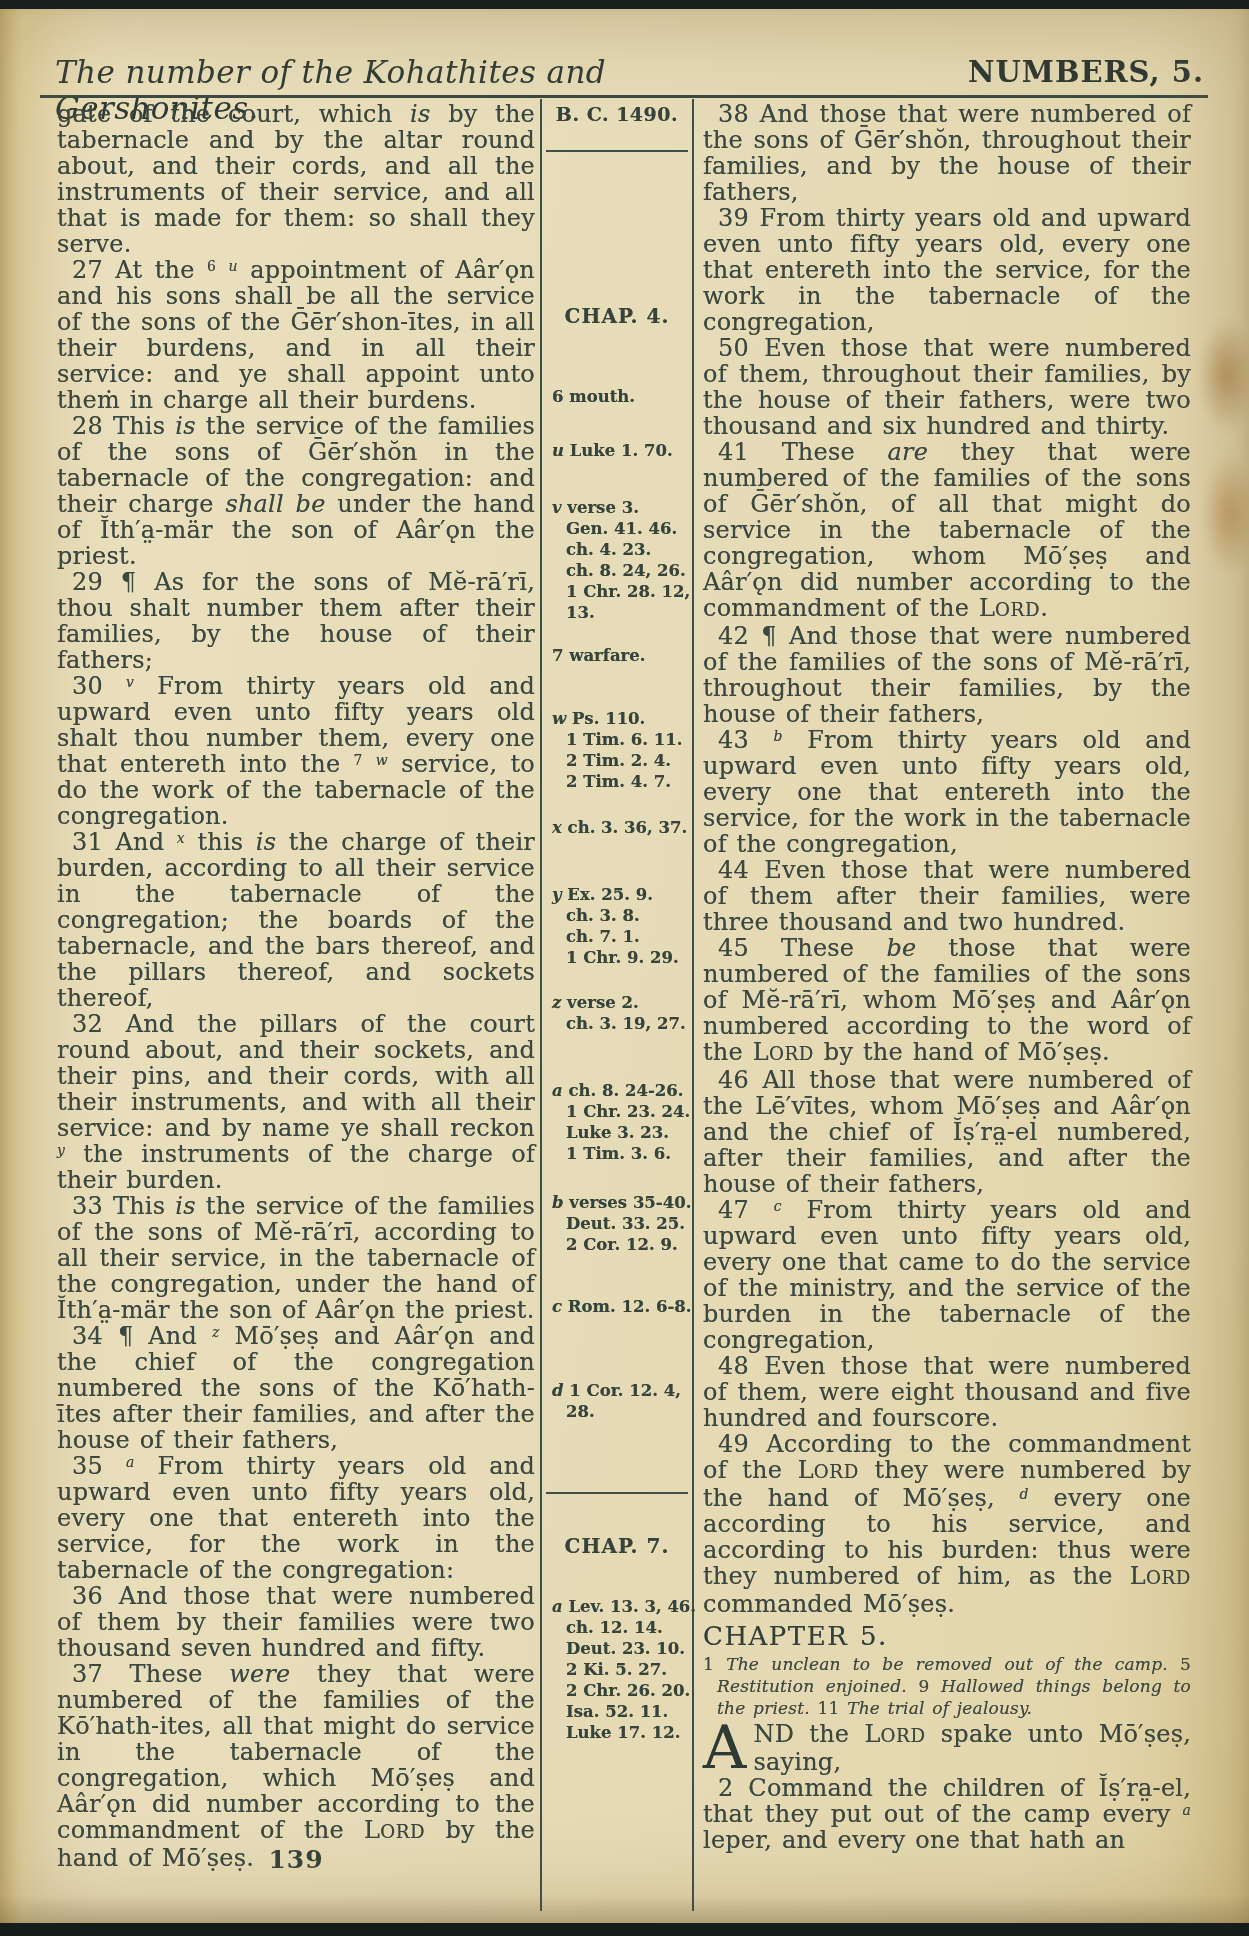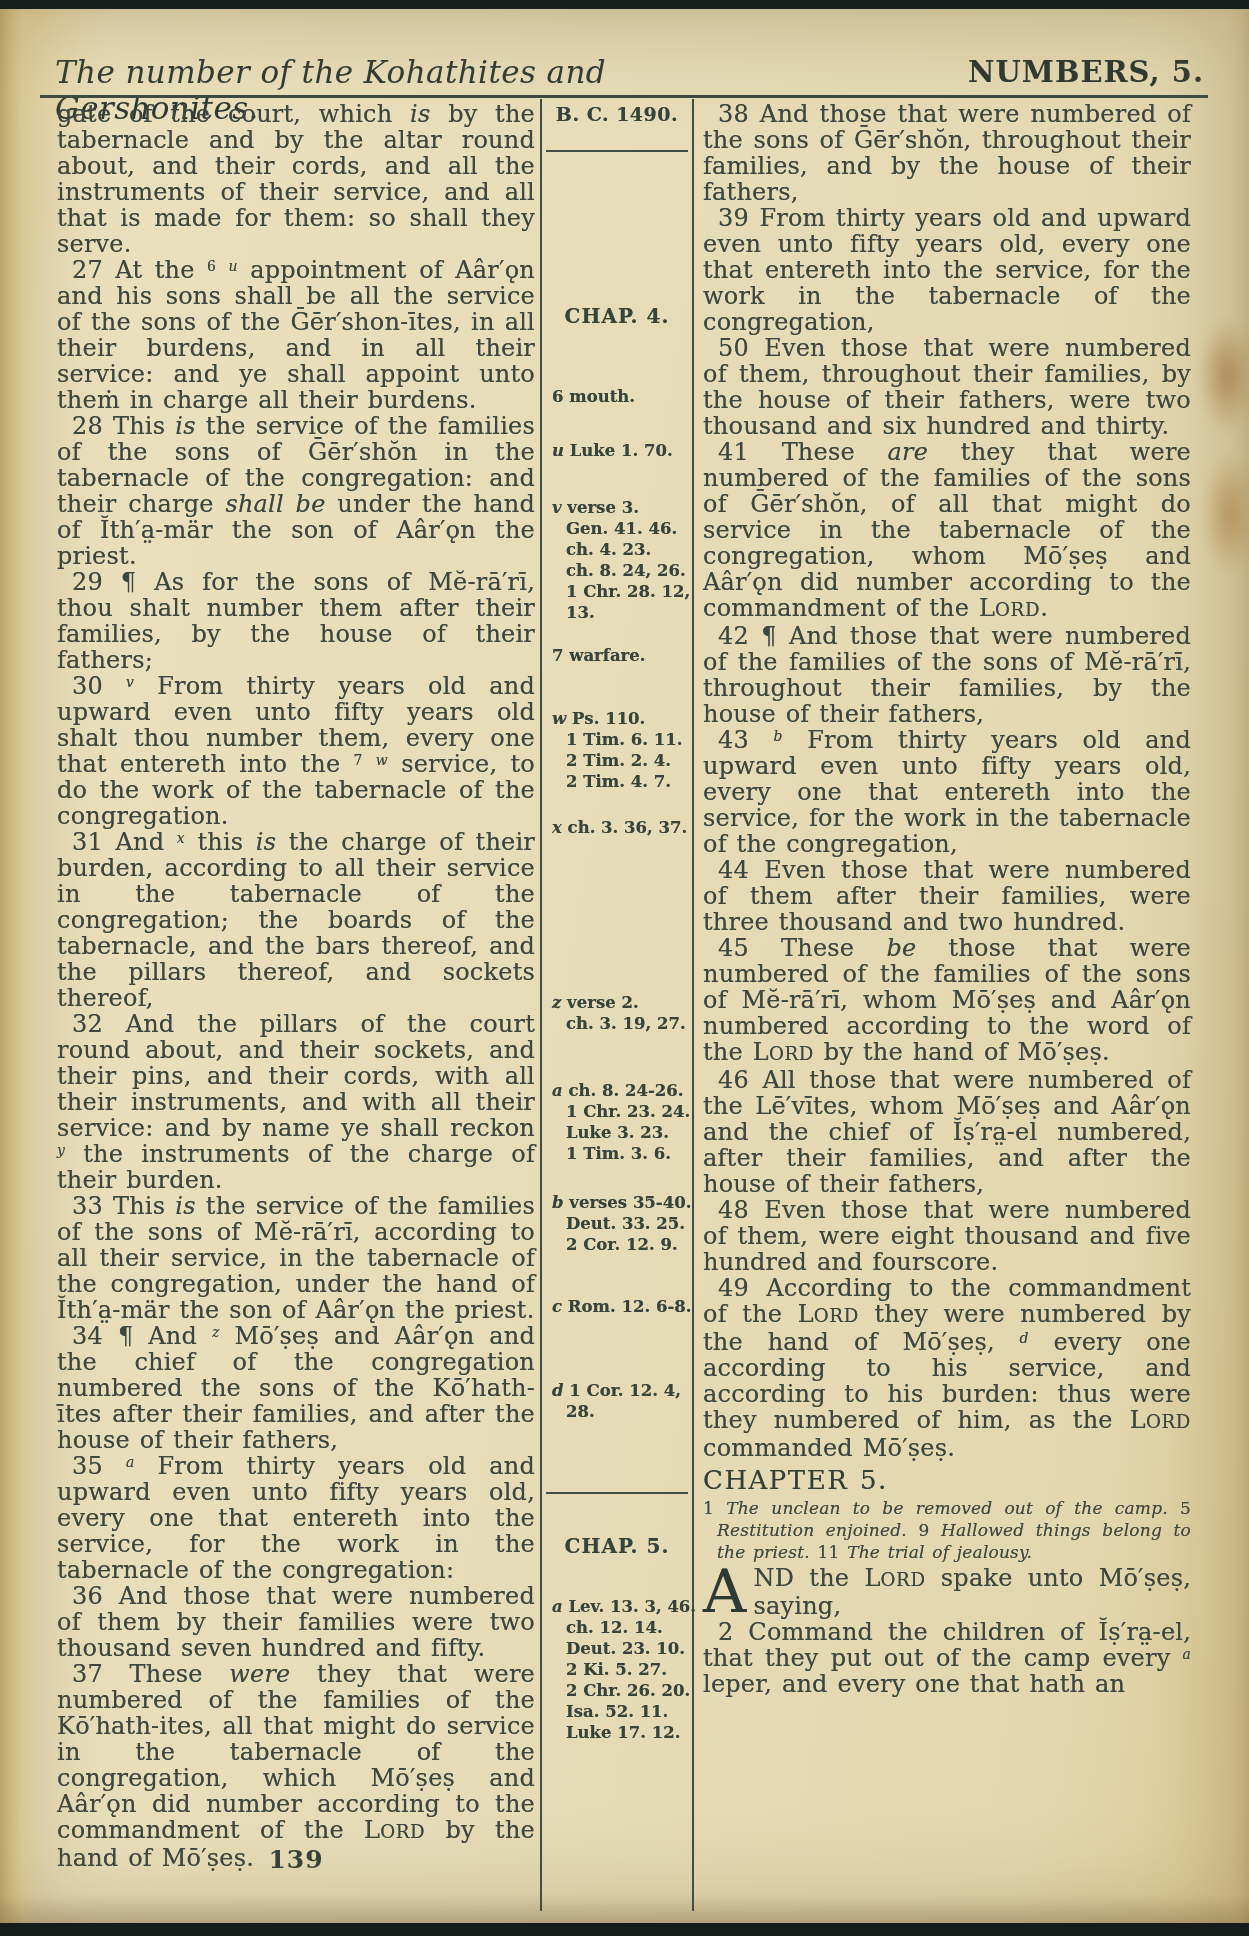--- a/index.html
+++ b/index.html
@@ -109,41 +109,43 @@
   <div class="refs" id="center-col">
       <div class="ref-bc" style="top: 104px;">B. C. 1490.</div>
       <div class="ref-rule" style="top: 150px;"></div>
       <div class="ref-chap" style="top: 306px;">CHAP. 4.</div>
       <div class="ref-item" style="top: 386px;"><span class="ref-label num">6</span> mouth.</div>
       <div class="ref-item" style="top: 440px;"><span class="ref-label">u</span> Luke 1. 70.</div>
       <div class="ref-item" style="top: 497px;"><span class="ref-label">v</span> verse 3.<br>Gen. 41. 46.<br>ch. 4. 23.<br>ch. 8. 24, 26.<br>1 Chr. 28. 12,<br>13.</div>
       <div class="ref-item" style="top: 645px;"><span class="ref-label num">7</span> warfare.</div>
       <div class="ref-item" style="top: 708px;"><span class="ref-label">w</span> Ps. 110.<br>1 Tim. 6. 11.<br>2 Tim. 2. 4.<br>2 Tim. 4. 7.</div>
       <div class="ref-item" style="top: 817px;"><span class="ref-label">x</span> ch. 3. 36, 37.</div>
+      <div class="ref-item" style="top: 884px;"><span class="ref-label">y</span> Ex. 25. 9.<br>ch. 3. 8.<br>ch. 7. 1.<br>1 Chr. 9. 29.</div>
       <div class="ref-item" style="top: 992px;"><span class="ref-label">z</span> verse 2.<br>ch. 3. 19, 27.</div>
       <div class="ref-item" style="top: 1080px;"><span class="ref-label">a</span> ch. 8. 24-26.<br>1 Chr. 23. 24.<br>Luke 3. 23.<br>1 Tim. 3. 6.</div>
       <div class="ref-item" style="top: 1192px;"><span class="ref-label">b</span> verses 35-40.<br>Deut. 33. 25.<br>2 Cor. 12. 9.</div>
       <div class="ref-item" style="top: 1296px;"><span class="ref-label">c</span> Rom. 12. 6-8.</div>
       <div class="ref-item" style="top: 1380px;"><span class="ref-label">d</span> 1 Cor. 12. 4,<br>28.</div>
       <div class="ref-rule" style="top: 1492px;"></div>
-      <div class="ref-chap" style="top: 1536px;">CHAP. 5.</div>
+      <div class="ref-chap" style="top: 1536px;">CHAP. 7.</div>
       <div class="ref-item" style="top: 1596px;"><span class="ref-label">a</span> Lev. 13. 3, 46.<br>ch. 12. 14.<br>Deut. 23. 10.<br>2 Ki. 5. 27.<br>2 Chr. 26. 20.<br>Isa. 52. 11.<br>Luke 17. 12.</div>
     </div>
 
   <div class="col right-col">
     <div id="right-verses">
         <p class="verse">38 And those that were numbered of the sons of Ḡēr′shŏn, throughout their families, and by the house of their fathers,</p>
         <p class="verse">39 From thirty years old and upward even unto fifty years old, every one that entereth into the service, for the work in the tabernacle of the congregation,</p>
         <p class="verse">50 Even those that were numbered of them, throughout their families, by the house of their fathers, were two thousand and six hundred and thirty.</p>
         <p class="verse">41 These <i>are</i> they that were numbered of the families of the sons of Ḡēr′shŏn, of all that might do service in the tabernacle of the congregation, whom Mō′ṣeṣ and Aâr′ǫn did number according to the commandment of the L<span class="sc">ord</span>.</p>
         <p class="verse">42 ¶ And those that were numbered of the families of the sons of Mĕ-rā′rī, throughout their families, by the house of their fathers,</p>
         <p class="verse">43 <sup><i>b</i></sup> From thirty years old and upward even unto fifty years old, every one that entereth into the service, for the work in the tabernacle of the congregation,</p>
         <p class="verse">44 Even those that were numbered of them after their families, were three thousand and two hundred.</p>
         <p class="verse">45 These <i>be</i> those that were numbered of the families of the sons of Mĕ-rā′rī, whom Mō′ṣeṣ and Aâr′ǫn numbered according to the word of the L<span class="sc">ord</span> by the hand of Mō′ṣeṣ.</p>
         <p class="verse">46 All those that were numbered of the Lē′vītes, whom Mō′ṣeṣ and Aâr′ǫn and the chief of Ĭṣ′ra̤-el numbered, after their families, and after the house of their fathers,</p>
+        <p class="verse">47 <sup><i>c</i></sup> From thirty years old and upward even unto fifty years old, every one that came to do the service of the ministry, and the service of the burden in the tabernacle of the congregation,</p>
         <p class="verse">48 Even those that were numbered of them, were eight thousand and five hundred and fourscore.</p>
         <p class="verse">49 According to the commandment of the L<span class="sc">ord</span> they were numbered by the hand of Mō′ṣeṣ, <sup><i>d</i></sup> every one according to his service, and according to his burden: thus were they numbered of him, as the L<span class="sc">ord</span> commanded Mō′ṣeṣ.</p>
       </div>
     <div class="chapter-heading">CHAPTER 5.</div>
     <p class="chapter-summary">1 <i>The unclean to be removed out of the camp.</i> 5 <i>Restitution enjoined.</i> 9 <i>Hallowed things belong to the priest.</i> 11 <i>The trial of jealousy.</i></p>
     <p class="verse dropcap-verse"><span class="dropcap">A</span><span>ND the L<span class="sc">ord</span> spake unto Mō′ṣeṣ, saying,</span></p>
     <p class="verse">2 Command the children of Ĭṣ′ra̤-el, that they put out of the camp every <sup><i>a</i></sup> leper, and every one that hath an</p>
   </div>
 
   <div class="page-number">139</div>

